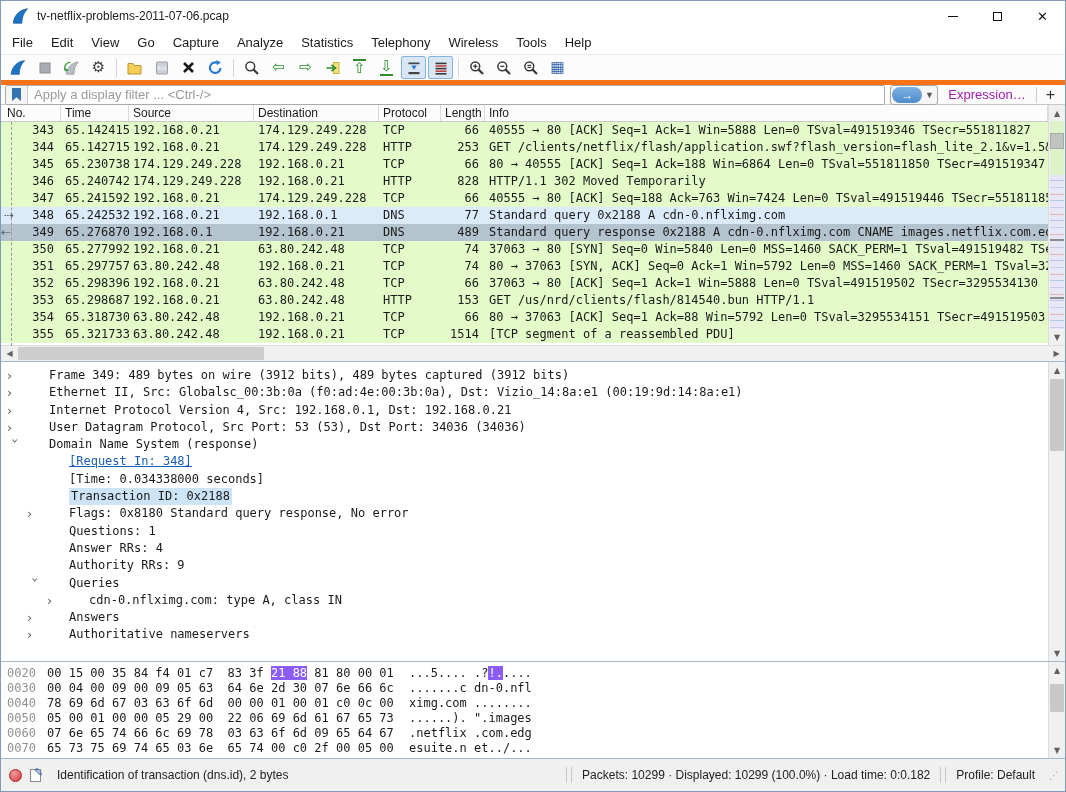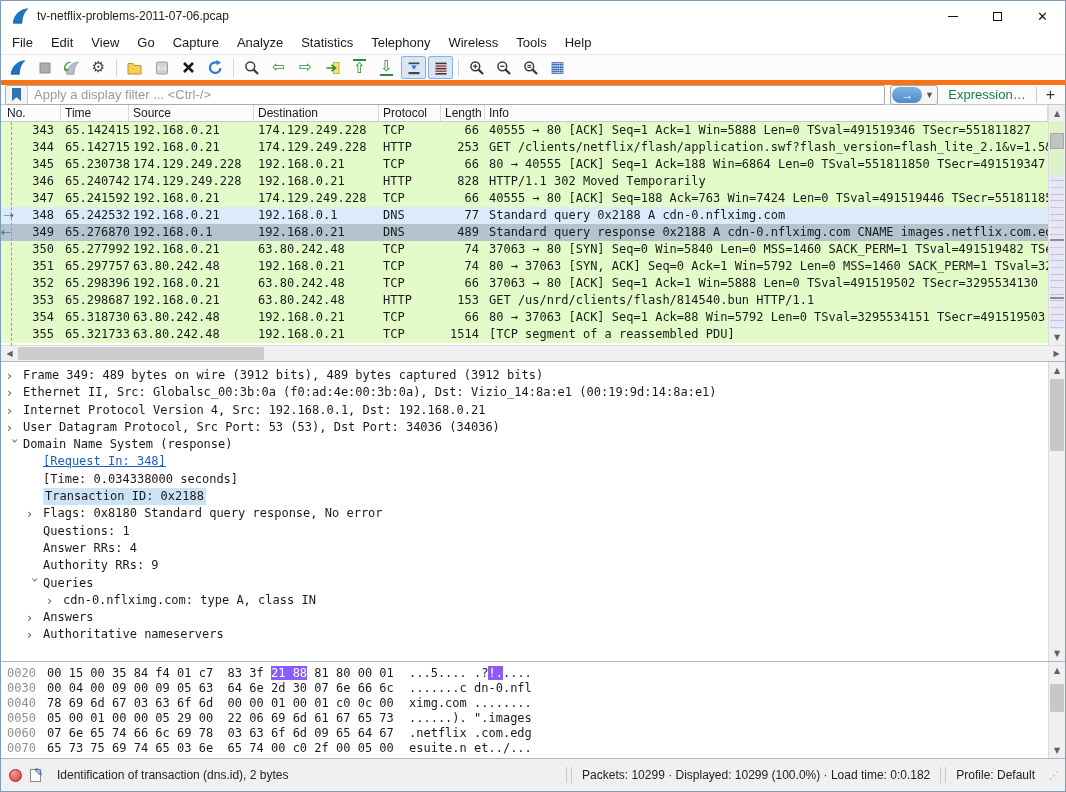--- a/index.html
+++ b/index.html
@@ -33,21 +33,21 @@
   
   .filterbar{height:25px;display:flex;align-items:center;background:#FBFBFB;border-top:5px solid #f97316;border-bottom:1px solid #C8C8C8;padding:0 6px 0 4px;flex:0 0 auto;}
   .filterfield{flex:1;height:20px;border:1px solid #ABABAB;background:#FFFFFF;display:flex;align-items:center;border-radius:2px;}
   .bookmark-box{width:22px;height:100%;background:#F4F4F4;border-right:1px solid #C8C8C8;display:flex;align-items:center;justify-content:center;}
   .bookmark{width:9px;height:13px;background:#3472B4;clip-path:polygon(0 0,100% 0,100% 100%,50% 72%,0 100%);}
   .filter-input{flex:1;border:none;outline:none;background:transparent;font-size:13px;color:#222;padding:0 6px;font-family:"Liberation Sans",sans-serif;}
   .filter-input::placeholder{color:#9A9A9A;}
   .applygroup{display:flex;align-items:center;border:1px solid #A8A8A8;border-radius:3px;background:#F6F6F6;height:20px;margin-left:5px;padding:1px;}
   .applybtn{width:30px;height:16px;border-radius:8px;background:linear-gradient(#7FB2E4,#4E8CCB);color:#FFF;display:flex;align-items:center;justify-content:center;font-size:12px;font-weight:bold;}
   .applycaret{width:14px;text-align:center;color:#555;font-size:9px;}
-  .expr{font-size:13px;color:#15803d;margin:0 10px;}
+  .expr{font-size:13px;color:#a21caf;margin:0 10px;}
   .vline{width:1px;height:16px;background:#CCC;margin-right:9px;}
   .plusbtn{font-size:16px;color:#333;margin-right:4px;}
   
   .plist{position:relative;flex:0 0 auto;height:257px;border-bottom:1px solid #AAB8C6;background:#FFF;}
   .pgrid{display:grid;grid-template-columns:60px 68px 125px 125px 62px 44px 1fr;}
   .phead{height:17px;background:#FCFCFC;border-bottom:1px solid #C9C9C9;font-size:12px;color:#1A1A1A;margin-right:17px;}
   .phead .hc{border-right:1px solid #DADADA;padding:1px 0 0 4px;white-space:nowrap;overflow:hidden;}
   .phead .hc:first-child{padding-left:6px;}
   .prows{position:relative;height:224px;overflow:hidden;margin-right:17px;}
   .prow{height:17px;line-height:17px;font-family:"DejaVu Sans Mono","Liberation Mono",monospace;font-size:12px;position:relative;}
@@ -77,21 +77,21 @@
   .hthumb{position:absolute;left:17px;top:1px;bottom:1px;width:246px;background:#CDCDCD;border-radius:1px;}
   .vthumb{position:absolute;left:1px;right:1px;background:#C8C8C8;border-radius:1px;}
   
   .details{position:relative;flex:0 0 auto;height:300px;background:#FFF;border-bottom:1px solid #AAB8C6;padding-top:5px;overflow:hidden;}
   .drow{height:17.3px;line-height:17.3px;font-family:"DejaVu Sans Mono","Liberation Mono",monospace;font-size:12px;white-space:pre;display:flex;align-items:center;}
   .lvl0{padding-left:6px;}
   .lvl1{padding-left:26px;}
   .lvl2{padding-left:46px;}
   .exp{width:16px;color:#606060;font-family:"DejaVu Sans",sans-serif;font-size:13px;flex:0 0 auto;}
   .exp.e{transform:rotate(90deg);transform-origin:45% 55%;}
-  .dtxt{color:#1A1A1A;}
+  .dtxt{color:#1A1A1A;margin-left:26px;}
   .dtxt.link{color:#1A5EB8;text-decoration:underline;}
   .dtxt.sel{background:#CDE3F6;padding:0 2px;}
   .drow.tint{background:#E9F3FB;}
   .details .vsb2{position:absolute;top:0;right:0;bottom:0;width:17px;background:#F0F0F0;border-left:1px solid #DCDCDC;}
   
   .hexpane{position:relative;flex:0 0 auto;height:97px;background:#FFF;border-bottom:1px solid #AAB8C6;padding:4px 0 0 6px;overflow:hidden;}
   .hrow{height:15px;line-height:15px;font-family:"DejaVu Sans Mono","Liberation Mono",monospace;font-size:12px;white-space:pre;}
   .off{color:#909090;display:inline-block;width:40px;}
   .hexs{display:inline-block;width:362px;}
   .hl{background:#8b5cf6;color:#FFF;}

